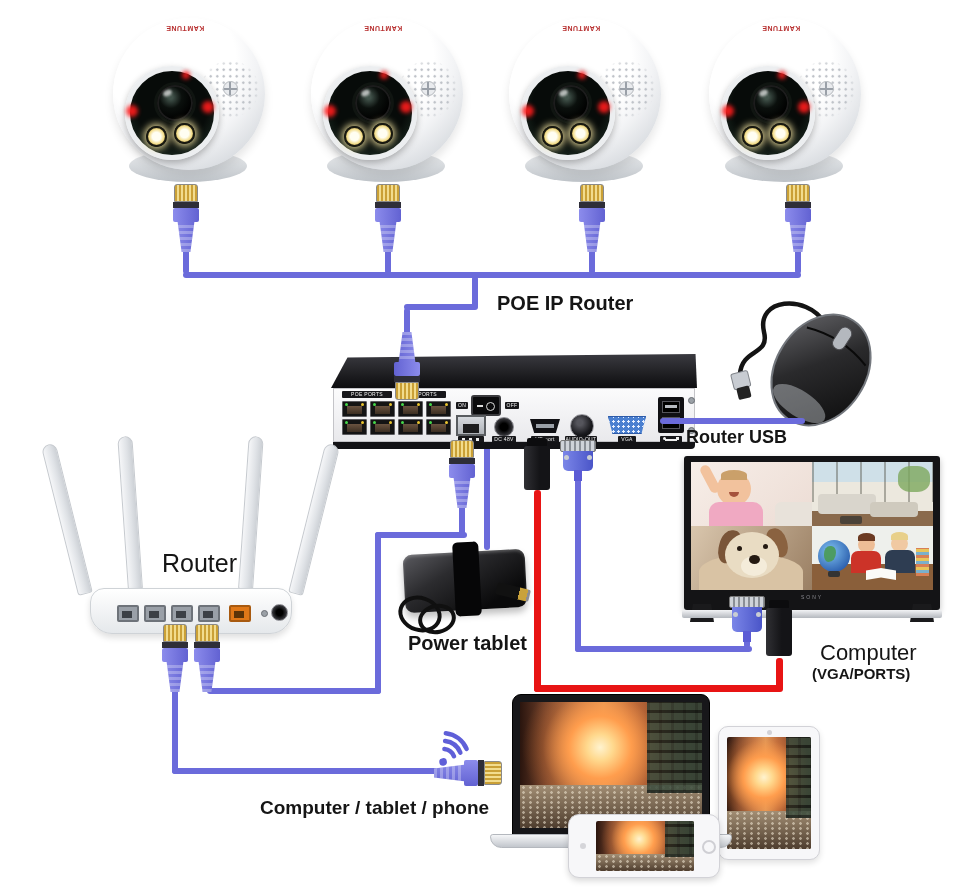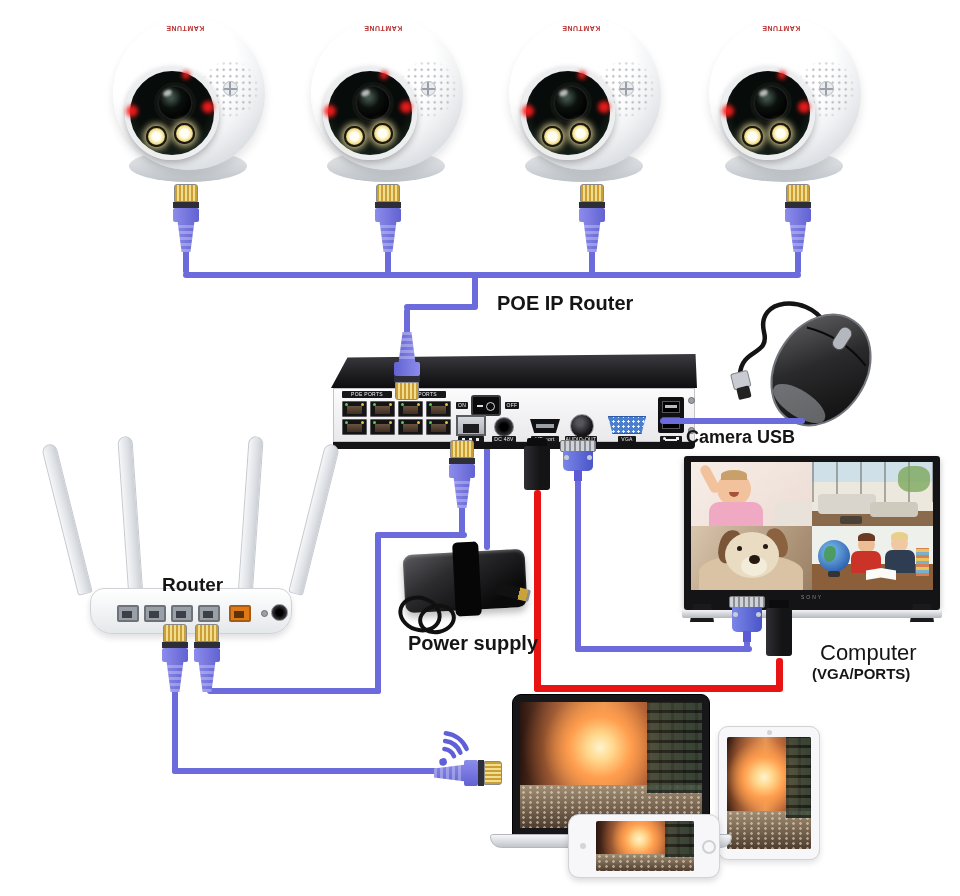--- a/index.html
+++ b/index.html
@@ -541,19 +541,20 @@
   <svg class="abs" style="left:430px;top:720px;z-index:5" width="52" height="52" viewBox="0 0 52 52">
     <g transform="rotate(-8 26 26)" stroke="#5f5fd8" stroke-width="4.5" fill="none" stroke-linecap="round">
       <circle cx="11" cy="40" r="3.8" fill="#5f5fd8" stroke="none"></circle>
       <path d="M22.6 35.9 A12 12 0 0 0 14.1 27.4"></path>
       <path d="M29.4 33.1 A19 19 0 0 0 15.9 19.6"></path>
       <path d="M36.1 30.3 A26 26 0 0 0 17.7 11.9"></path>
     </g>
   </svg>
 
   <div class="lbl" style="left:497px;top:292px;font-size:20px;font-weight:600">POE IP Router</div>
-  <div class="lbl" style="left:686px;top:427px;font-size:18px;font-weight:600">Camera USB</div>
-  <div class="lbl" style="left:162px;top:574px;font-size:19px;font-weight:700;z-index:4">Router</div>
-  <div class="lbl" style="left:408px;top:632px;font-size:20px;font-weight:600">Power supply</div>
+  <div class="lbl" style="left:686px;top:427px;font-size:18px;font-weight:600">Router USB</div>
+  <div class="lbl" style="left:162px;top:549px;font-size:25px;font-weight:400;z-index:4">Router</div>
+  <div class="lbl" style="left:408px;top:632px;font-size:20px;font-weight:600">Power tablet</div>
   <div class="lbl" style="left:820px;top:640px;font-size:22px;font-weight:400">Computer</div>
   <div class="lbl" style="left:812px;top:665px;font-size:15px;font-weight:700">(VGA/PORTS)</div>
+  <div class="lbl" style="left:260px;top:797px;font-size:19px;font-weight:600">Computer / tablet / phone</div>
 
 </div>
 
 </body></html>

